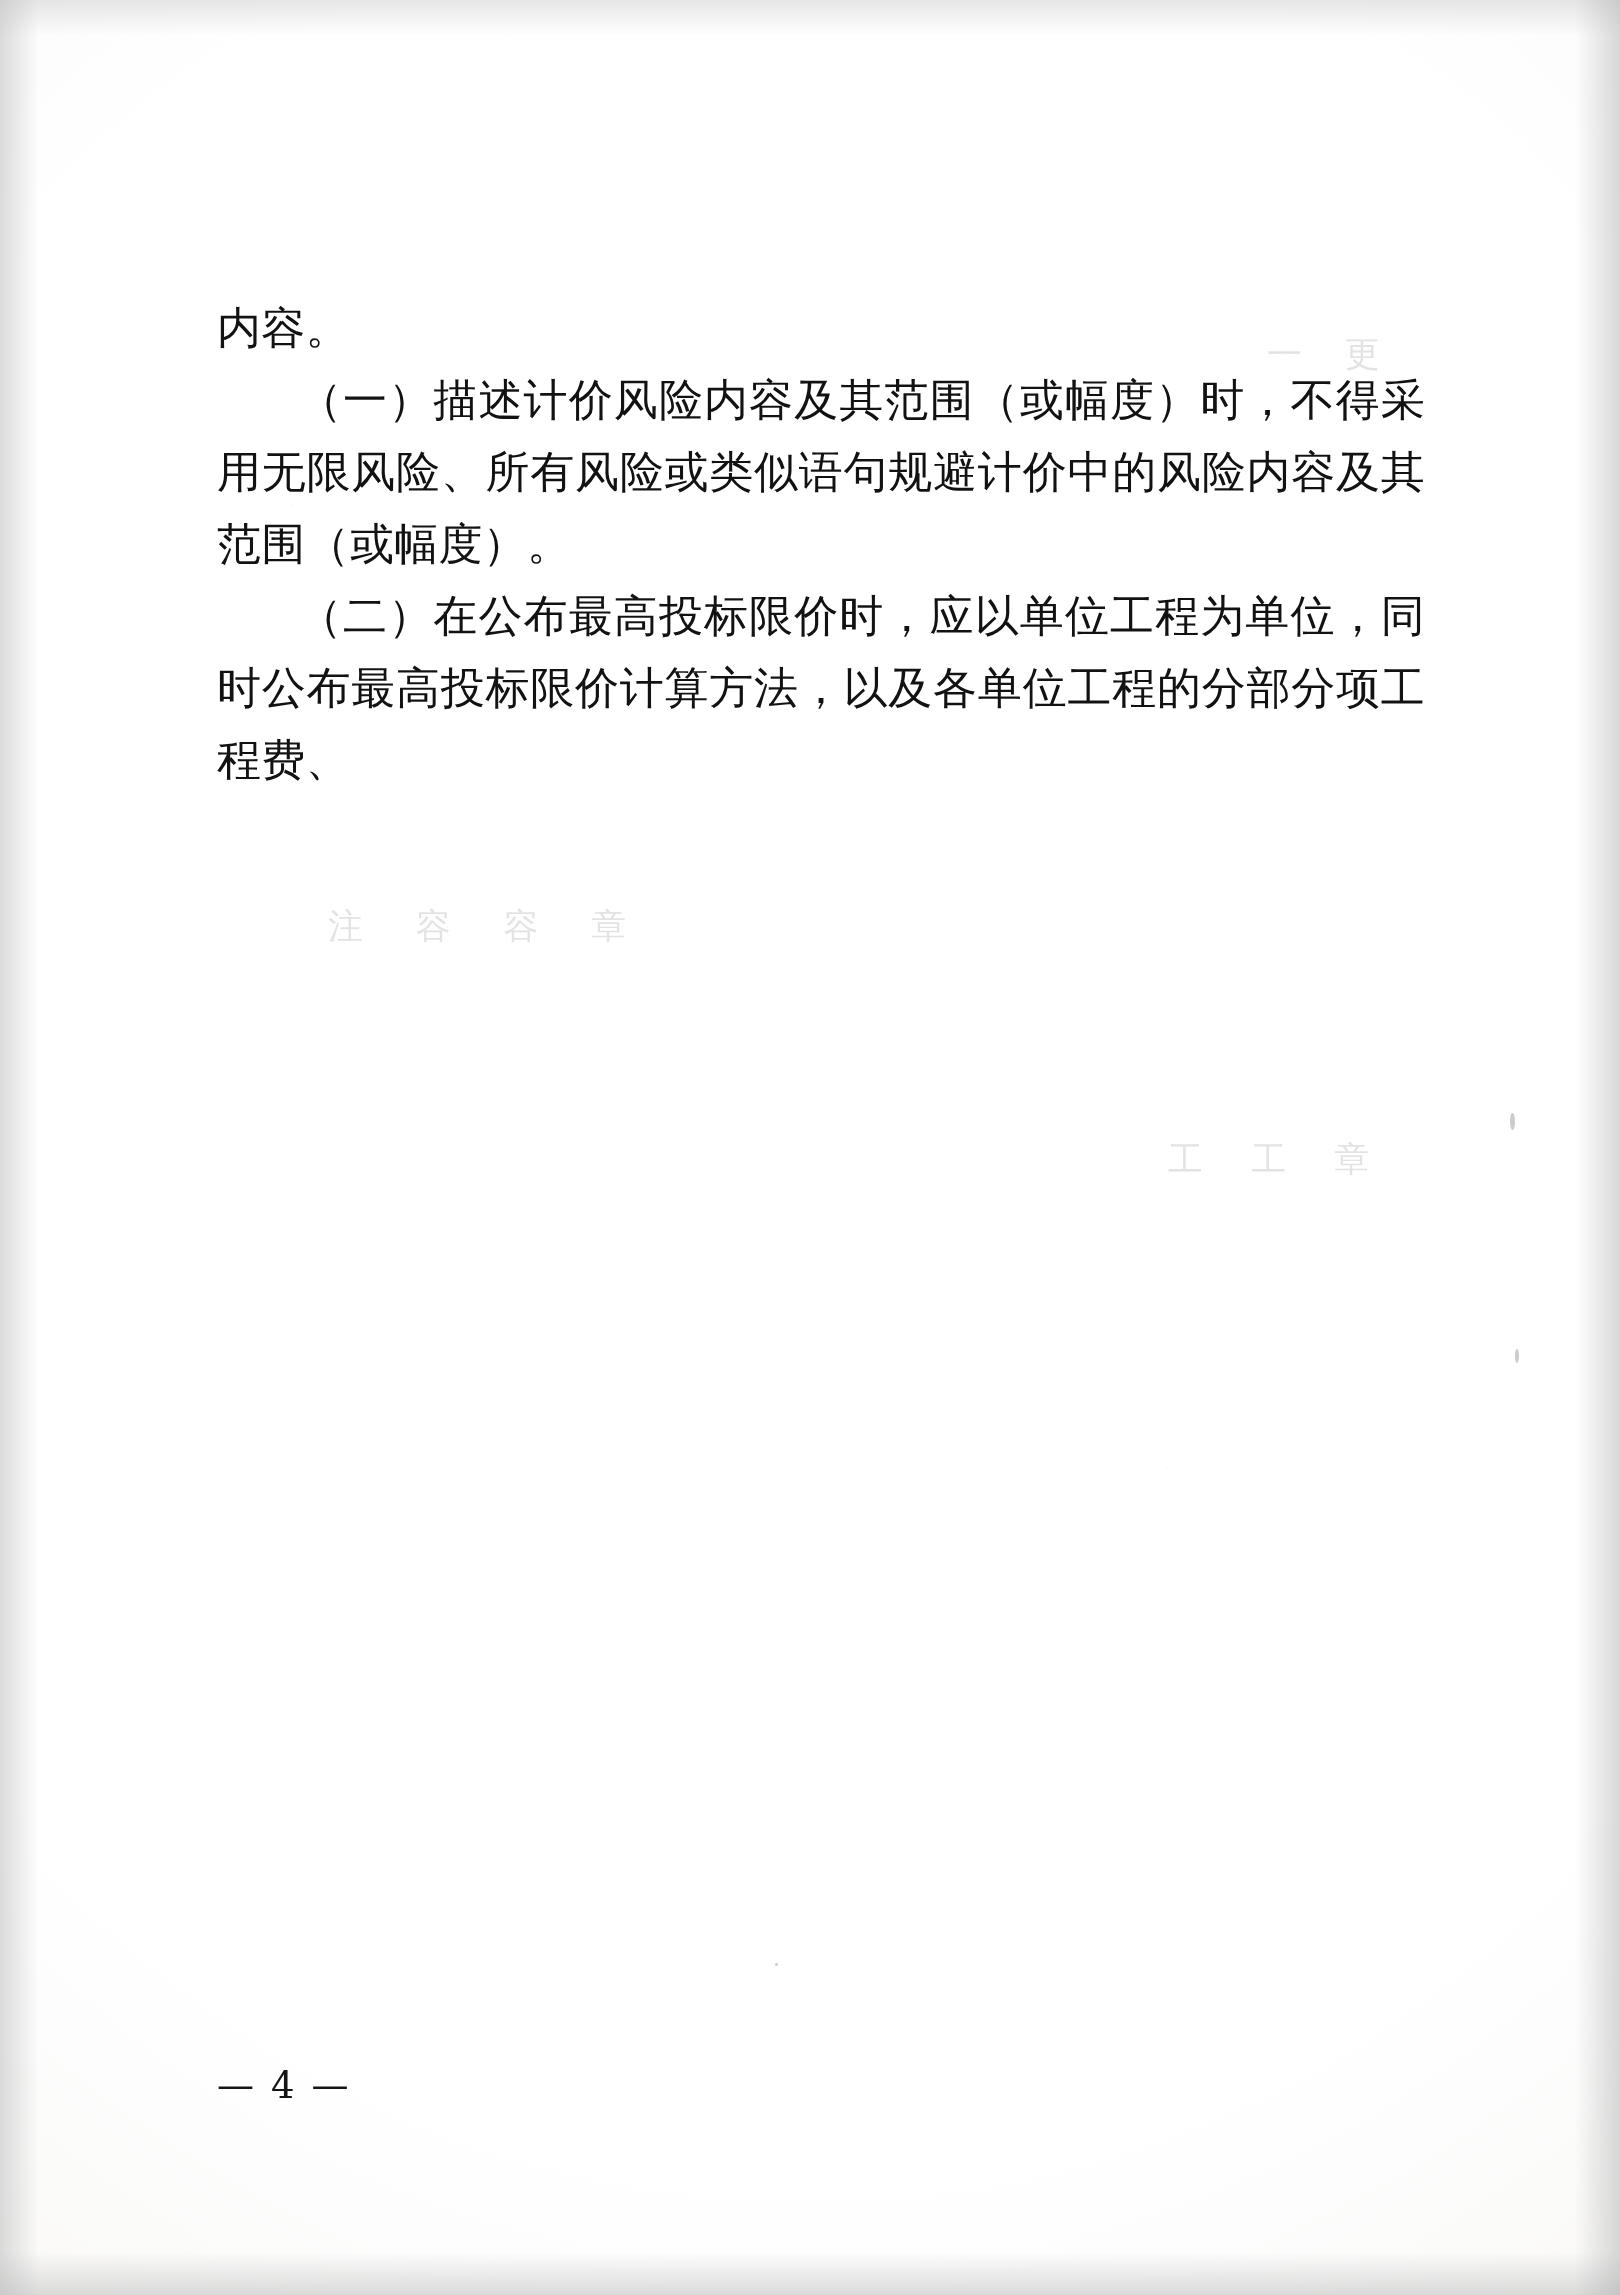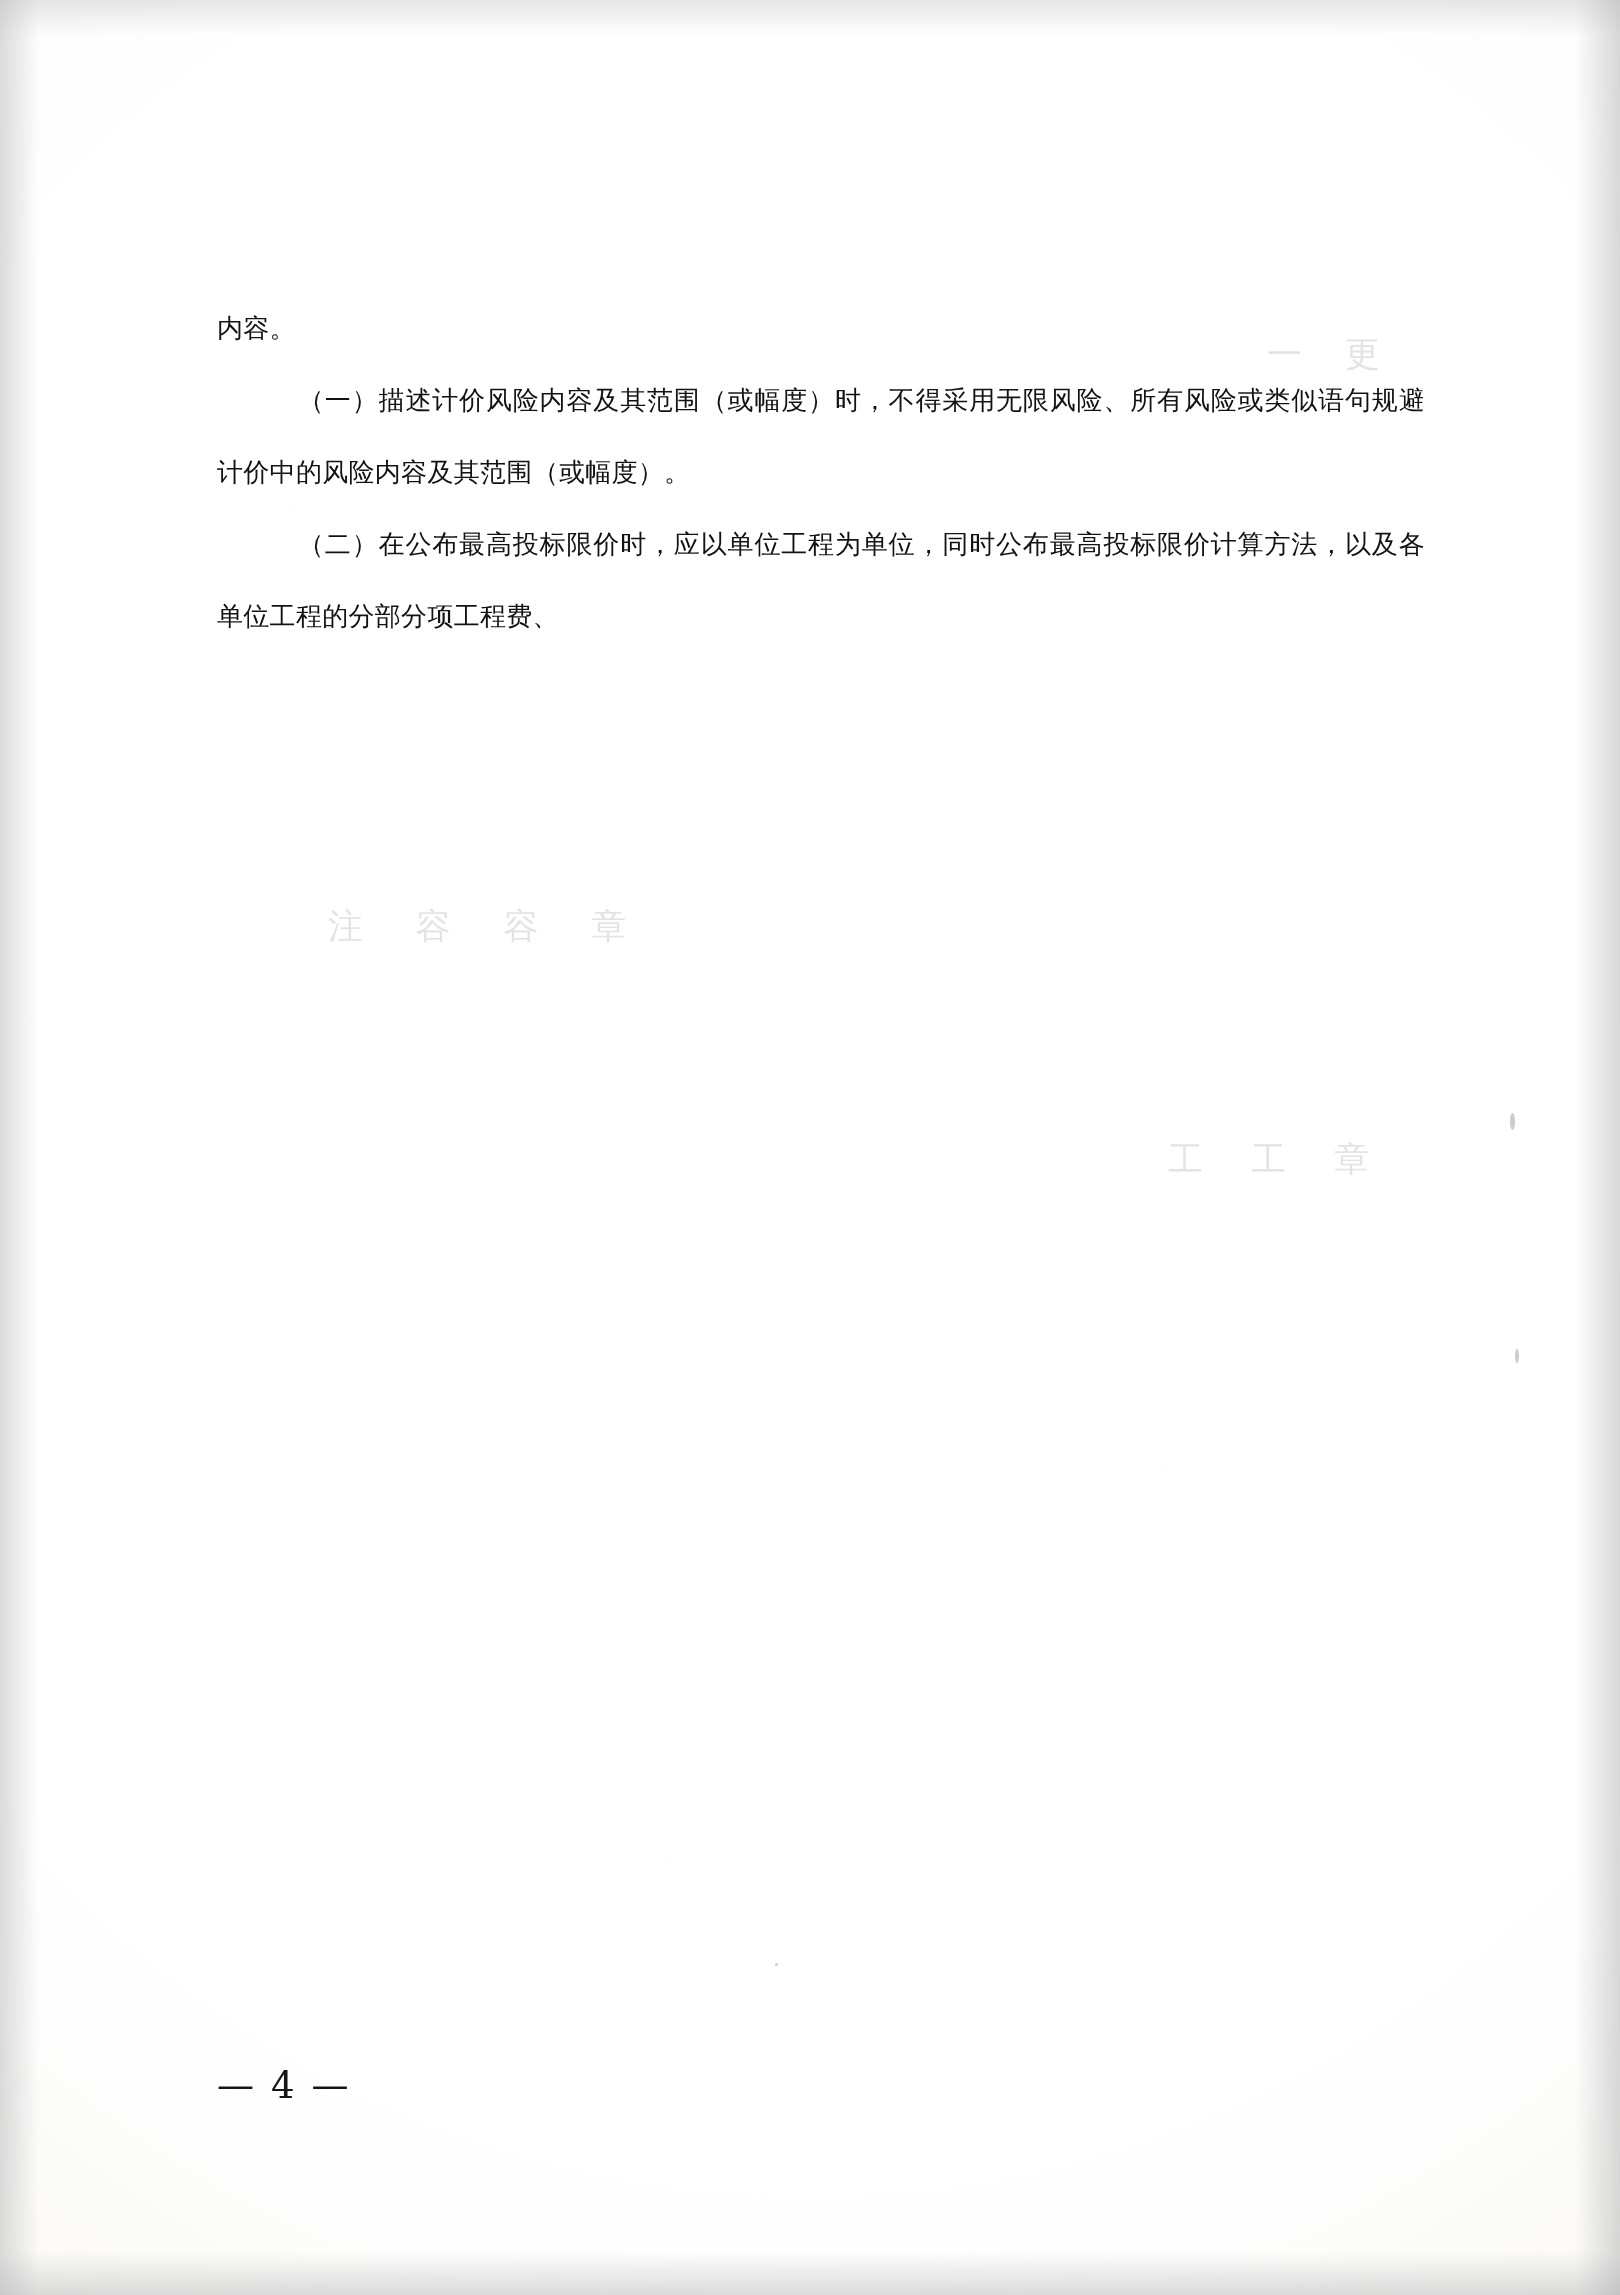--- a/index.html
+++ b/index.html
@@ -38,21 +38,21 @@
     pointer-events: none;
   }
   .content {
     position: absolute;
     left: 217px;
     top: 292px;
     width: 1208px;
   }
   p.line {
     margin: 0;
-    font-size: 26px;
+    font-size: 44px;
     line-height: 72px;
     color: #121212;
     letter-spacing: 0.3px;
     text-align: justify;
     text-justify: inter-ideograph;
     white-space: pre-wrap;
   }
   p.indent {
     text-indent: 81px;
   }

